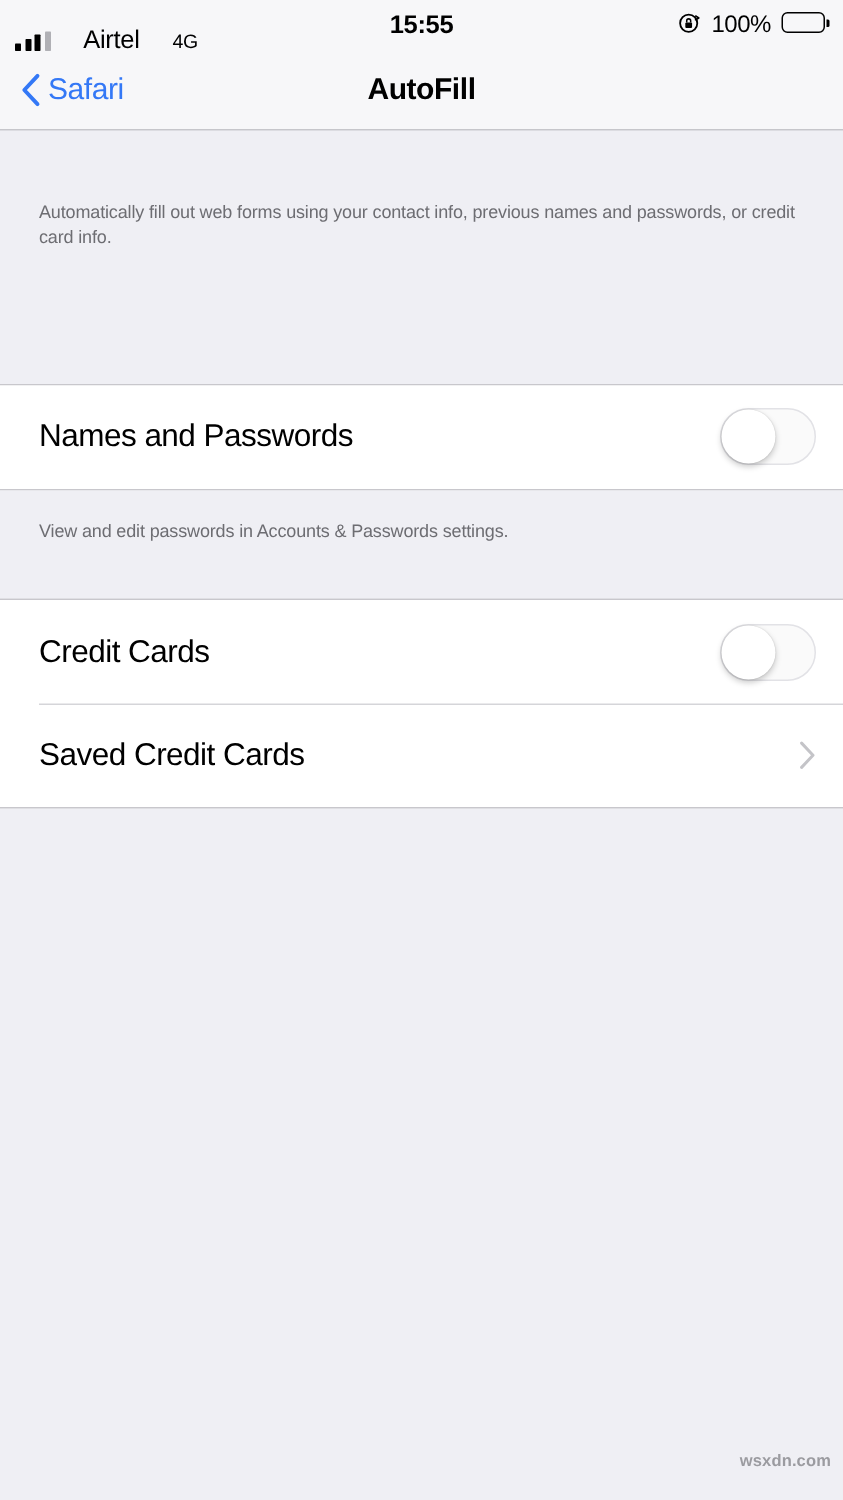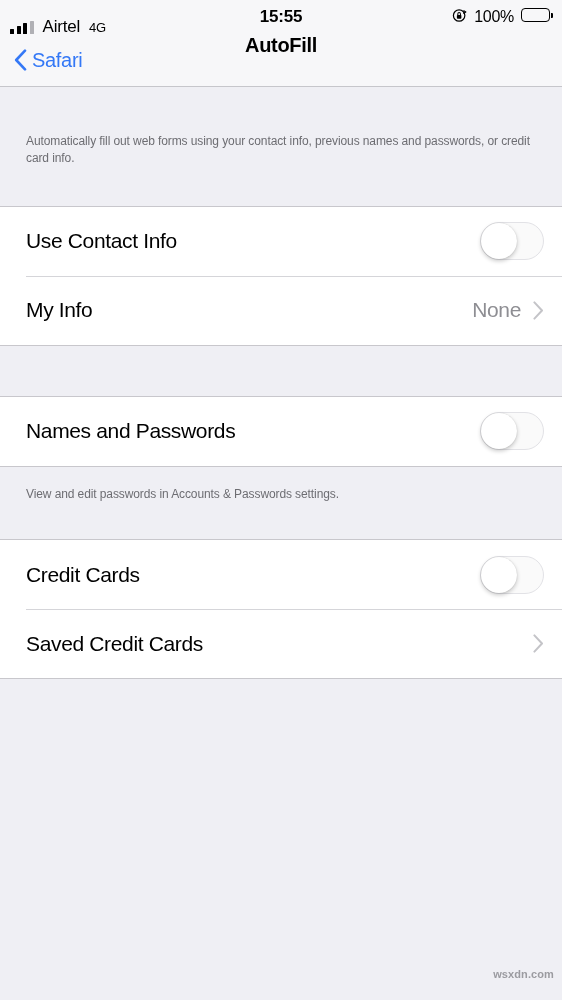--- a/index.html
+++ b/index.html
@@ -23,21 +23,21 @@
     height: 34px;
     background: #f7f7f9;
     display: flex;
     align-items: center;
     padding: 0 12px 0 10px;
     position: relative;
   }
   .status-left {
     display: flex;
     align-items: center;
-    gap: 9px;
+    gap: 22px;
     margin-top: 20px;
   }
   .signal-bars {
     display: flex;
     align-items: flex-end;
     gap: 2.5px;
     height: 13px;
   }
   .signal-bars i {
     display: block;
@@ -106,20 +106,21 @@
     background: #000;
     border-radius: 1.5px;
   }
 
   
   .nav-bar {
     height: 53px;
     background: #f7f7f9;
     border-bottom: 1px solid #c6c6cb;
     display: flex;
+    align-items: center;
     position: relative;
   }
   .nav-back {
     display: flex;
     align-items: center;
     gap: 5px;
     padding-left: 14px;
     cursor: pointer;
     position: relative;
     z-index: 2;
@@ -294,37 +295,20 @@
 </div>
 
 <div class="content">
 
   <div class="spacer-top"></div>
 
   <div class="section-header-text">Automatically fill out web forms using your contact info, previous names and passwords, or credit card info.</div>
 
   <div class="spacer-after-intro"></div>
 
-  <div class="group">
-    <div class="row">
-      <span class="row-label">Use Contact Info</span>
-      <span class="toggle">
-        <span class="knob"></span>
-      </span>
-    </div>
-    <div class="row">
-      <span class="row-label">My Info</span>
-      <span class="row-value">None</span>
-      <span>
-        <svg class="chevron-right" viewBox="0 0 11 19" aria-hidden="true">
-          <path d="M1.4 1.4 L9 9.5 L1.4 17.6" fill="none" stroke="#c4c4c8" stroke-width="2" stroke-linecap="round" stroke-linejoin="round"></path>
-        </svg>
-      </span>
-    </div>
-  </div>
 
   <div class="gap"></div>
 
   <div class="group">
     <div class="row">
       <span class="row-label">Names and Passwords</span>
       <span class="toggle">
         <span class="knob"></span>
       </span>
     </div>

